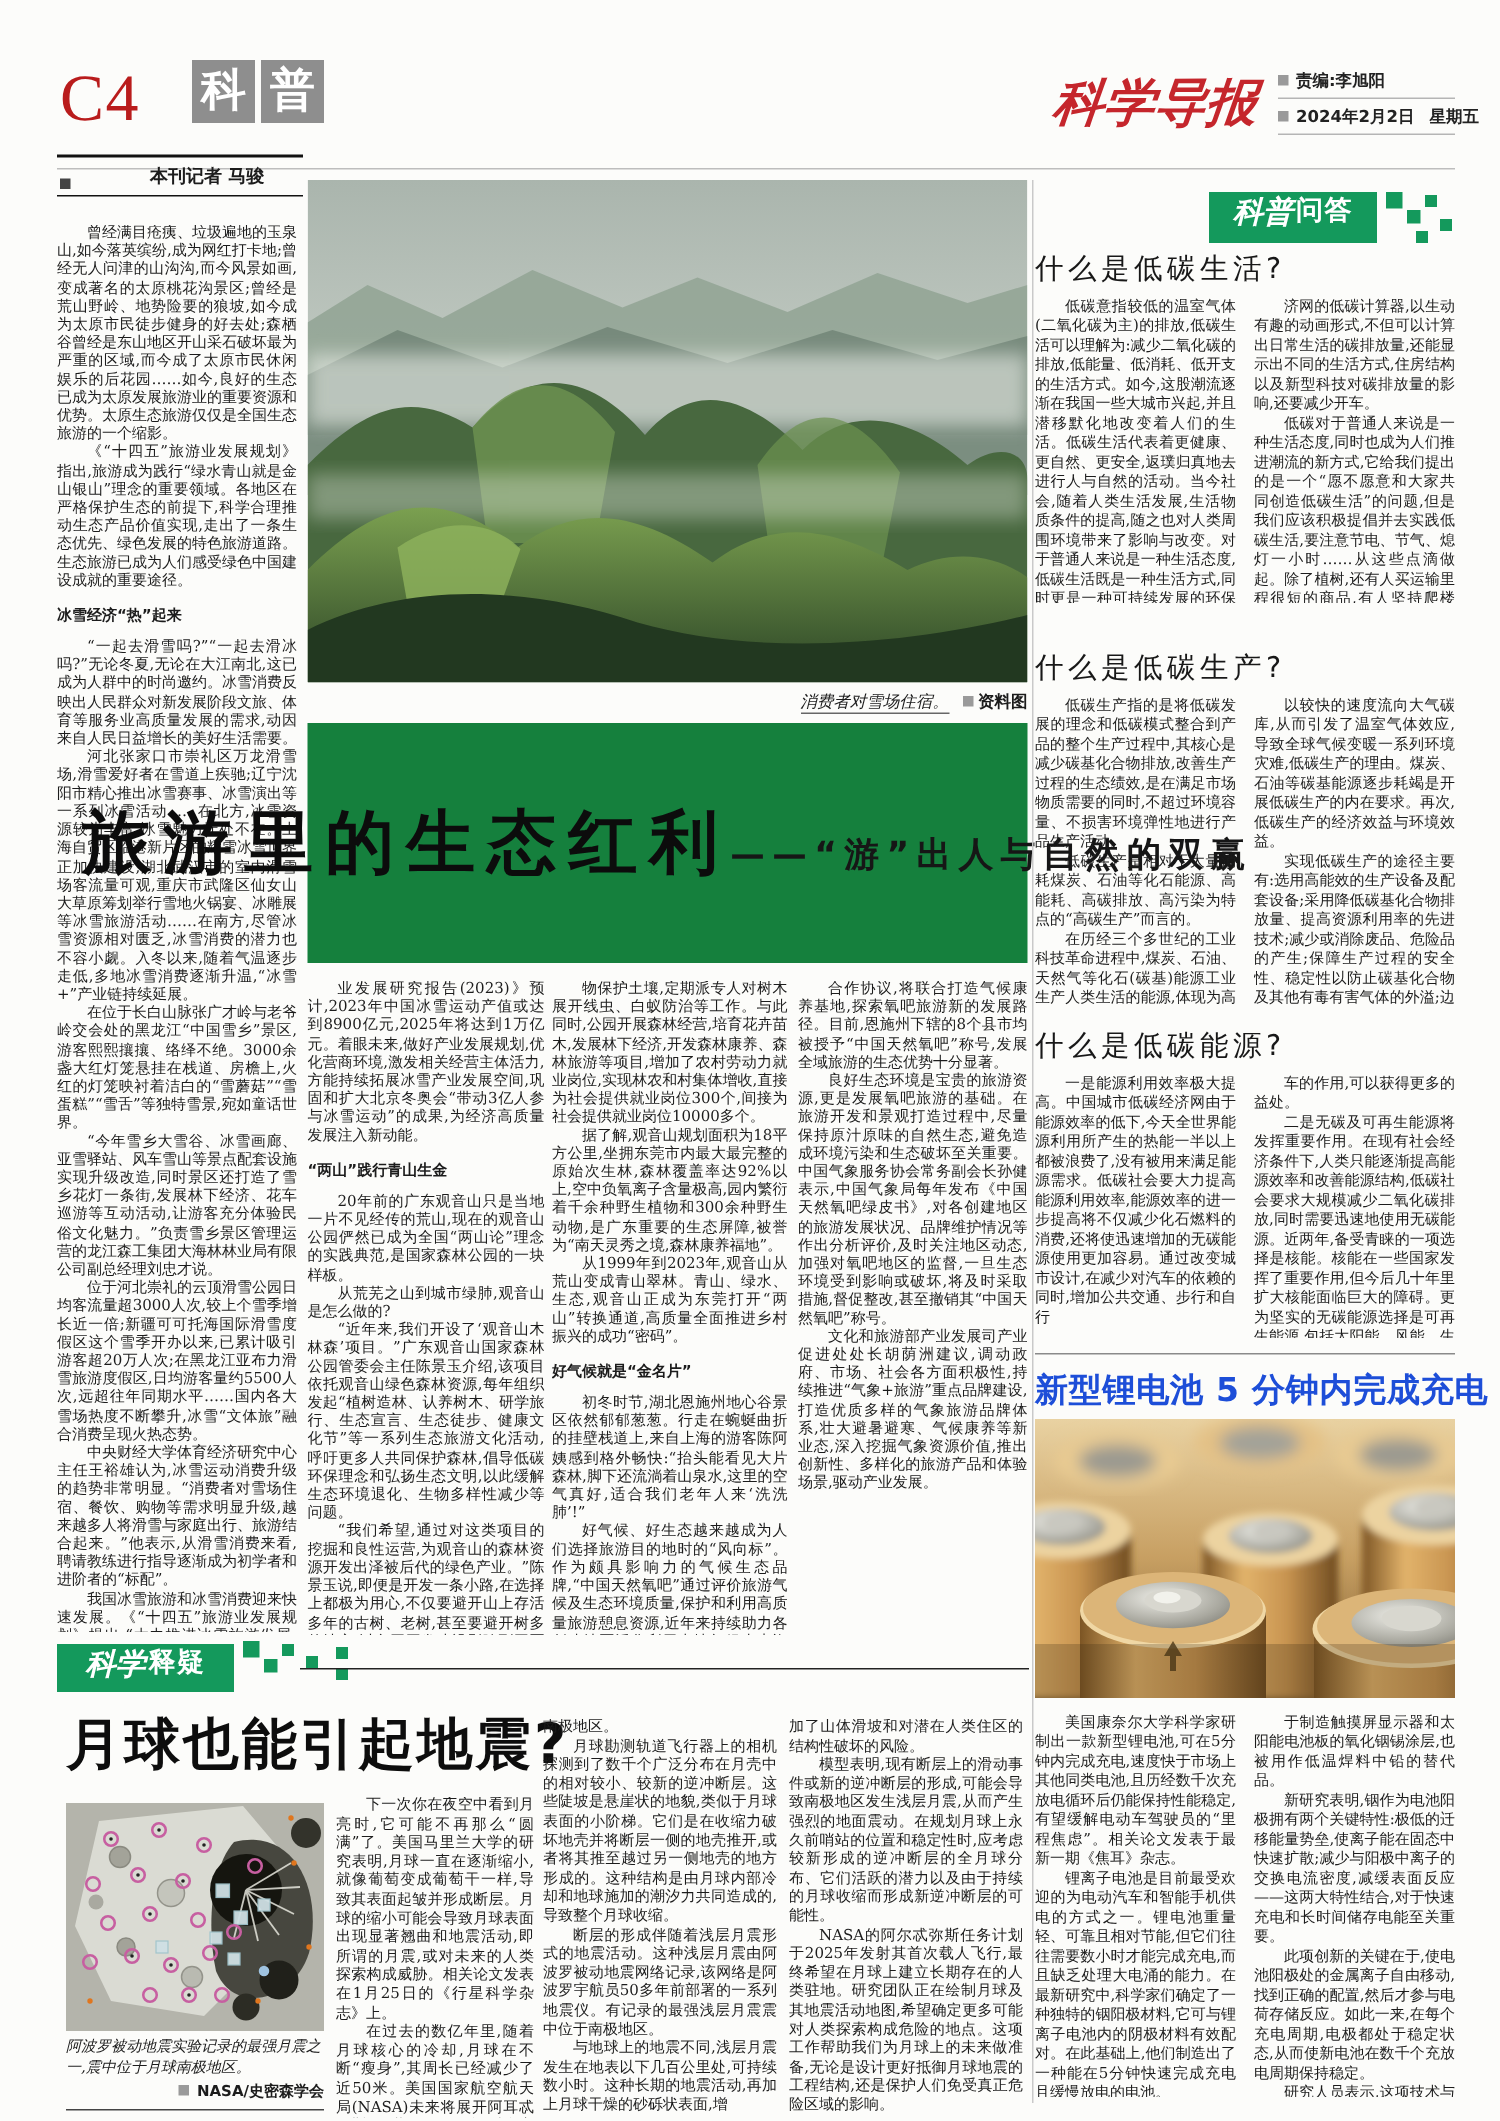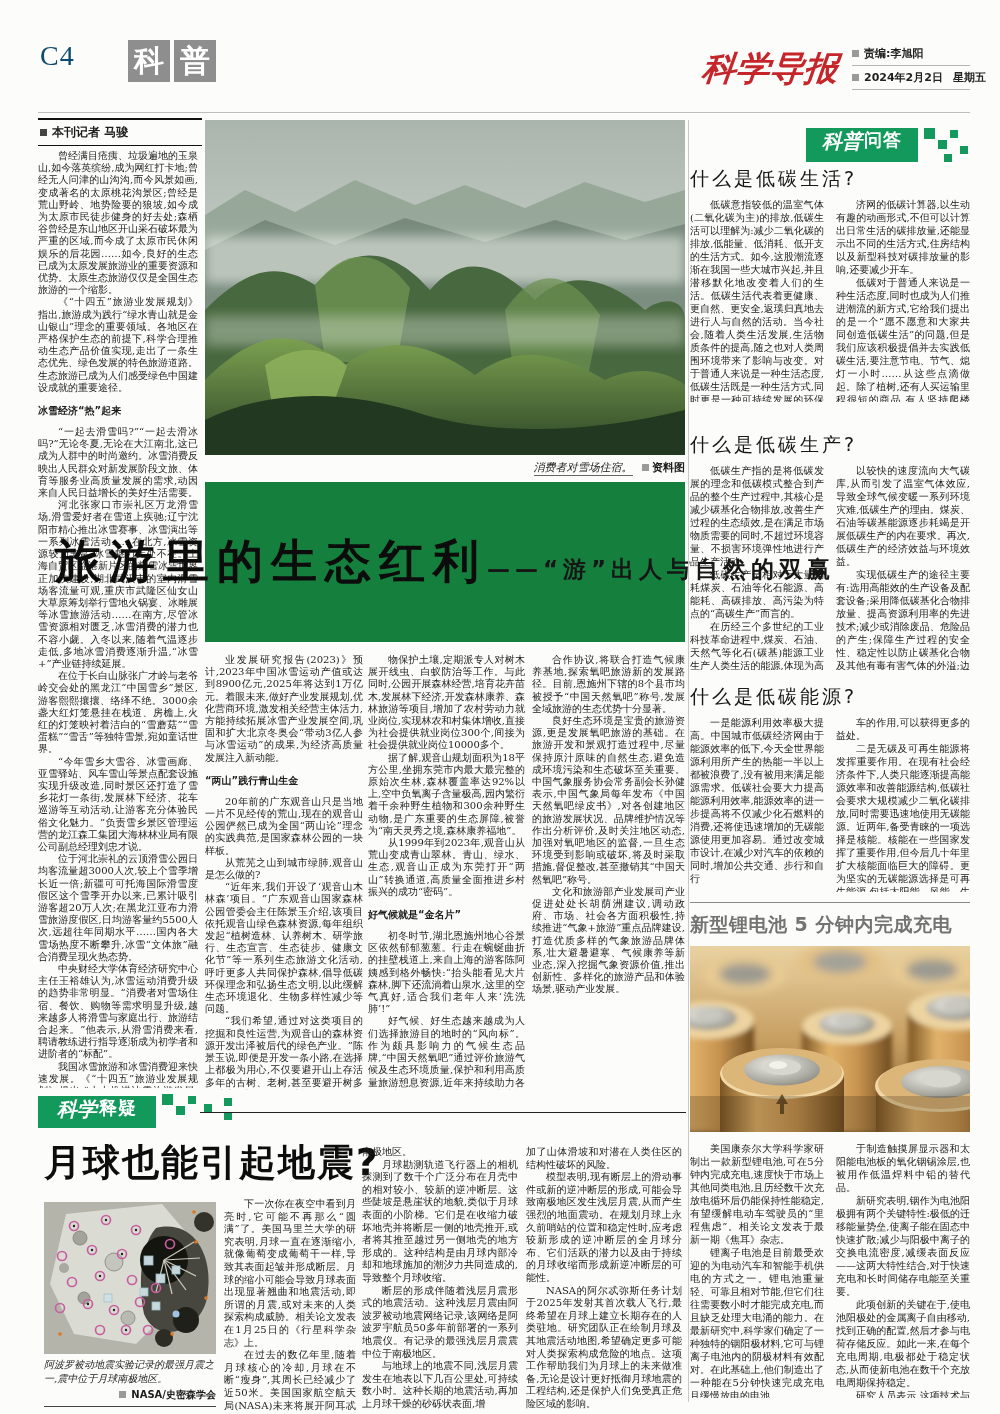--- a/index.html
+++ b/index.html
@@ -1,21 +1,21 @@
 <!DOCTYPE html>
 <html><head>
 <meta charset="utf-8">
 <style>
   html,body { margin:0; padding:0; background:#e9e9e6; }
   .page { position:relative; width:1000px; height:1414px; margin:0 auto; background:#fcfcfa;
           font-family:"DejaVu Serif", serif; color:#1c1c1c; overflow:hidden; }
 
   
   .pageno { position:absolute; left:40px; top:40px; font-family:"Liberation Serif", serif;
-            font-size:28px; color:#0c4a6e; letter-spacing:1px; }
+            font-size:44px; color:#b91c1c; letter-spacing:1px; }
   .secblocks { position:absolute; left:128px; top:40px; display:flex; gap:4px; }
   .secblock { width:42px; height:42px; background:#8e8e8e; color:#fff; text-align:center;
               line-height:42px; font-size:30px; font-weight:bold; font-family:"DejaVu Sans", sans-serif; }
   .masthead { position:absolute; left:702px; top:46px; color:#c5262c; font-style:italic; font-weight:bold;
               font-size:34px; font-family:"DejaVu Serif", serif; transform:skewX(-6deg); white-space:nowrap; }
   .pubinfo { position:absolute; left:852px; top:42px; width:118px; font-family:"DejaVu Sans", sans-serif; }
   .pubrow { border-bottom:1px solid #b5b5b5; padding:4px 0; font-size:11px; font-weight:bold; color:#222;
             display:flex; align-items:center; white-space:nowrap; }
   .sq { display:inline-block; width:7px; height:7px; background:#9a9a9a; margin-right:5px; flex:none; }
   .wd { margin-left:10px; }
@@ -24,23 +24,23 @@
   
   .col { position:absolute; overflow:hidden; text-align:justify; }
   .col p { margin:0; text-indent:2em; }
   .lcol p, .ccol p { font-size:10px; line-height:12.2px; }
   .qcol p, .bcol p { font-size:10px;  line-height:13px; }
   .mcol p { font-size:10px; line-height:12.6px; }
   .subhead { font-family:"DejaVu Sans", sans-serif; font-weight:bold; font-size:13px;
              text-indent:0 !important; margin:9px 0 7px !important; line-height:16px !important; }
 
   
-  .byline { position:absolute; left:38px; top:118px; width:160px; border-top:2px solid #111;
+  .byline { position:absolute; left:38px; top:103px; width:160px; border-top:2px solid #111;
             border-bottom:1px solid #111; padding:4px 2px; font-family:"DejaVu Sans", sans-serif;
-            font-weight:bold; font-size:12px; display:flex; align-items:center; }
+            font-weight:bold; font-size:12px; display:flex; align-items:flex-end;gap:48px; }
   .byline .sq { background:#444; }
   .left-text { left:38px; top:150px; width:160px; height:938px; }
 
   
   .photo { position:absolute; left:205px; top:120px; width:480px; height:335px; overflow:hidden; }
   .caption-row { position:absolute; left:205px; top:460px; width:480px; text-align:right; font-size:11px; }
   .caption-text { font-style:italic; border-bottom:1px solid #666; padding-bottom:1px; }
   .credit { font-family:"DejaVu Sans", sans-serif; font-weight:bold; margin-left:6px; }
   .credit .sq { margin-right:3px; }
   .head-panel { position:absolute; left:205px; top:482px; width:480px; height:160px; background:#15803d;
@@ -65,21 +65,21 @@
   .qa-badge { left:806px; top:128px; width:112px; height:34px; }
   .pxsq { position:absolute; background:#14995c; }
   .qhead { position:absolute; left:690px; width:280px; font-family:"DejaVu Sans", sans-serif;
            font-size:19px; letter-spacing:3px; color:#181818; }
   .q1h { top:166px; } .q2h { top:432px; } .q3h { top:684px; }
   .q1a { top:198px; height:204px; } .q2a { top:464px; height:206px; } .q3a { top:716px; height:176px; }
   .qsubL { left:690px; width:134px; } .qsubR { left:836px; width:134px; }
 
   .qa-div { position:absolute; left:690px; top:902px; width:280px; height:1px; background:#8a8a8a; }
   .bat-head { position:absolute; left:690px; top:912px; width:280px; font-family:"DejaVu Sans", sans-serif;
-              font-weight:bold; font-size:19px; letter-spacing:0.5px; color:#737373; white-space:nowrap; }
+              font-weight:bold; font-size:22px; letter-spacing:0.5px; color:#1d4ed8; white-space:nowrap; }
   .bat-img { position:absolute; left:690px; top:946px; width:280px; height:186px; overflow:hidden; }
   .b1 { left:690px; top:1142px; width:134px; height:256px; }
   .b2 { left:836px; top:1142px; width:134px; height:256px; }
 
   
   .moon-badge { left:38px; top:1096px; width:118px; height:32px; }
   .badge-line { position:absolute; left:200px; top:1112px; width:486px; height:1px; background:#222; }
   .moon-head { position:absolute; left:44px; top:1138px; width:360px; font-family:"DejaVu Sans", sans-serif;
                font-weight:bold; font-size:37px; letter-spacing:2px; color:#0d0d0d; white-space:nowrap; }
   .moon-img { position:absolute; left:44px; top:1202px; width:172px; height:152px; overflow:hidden; }

